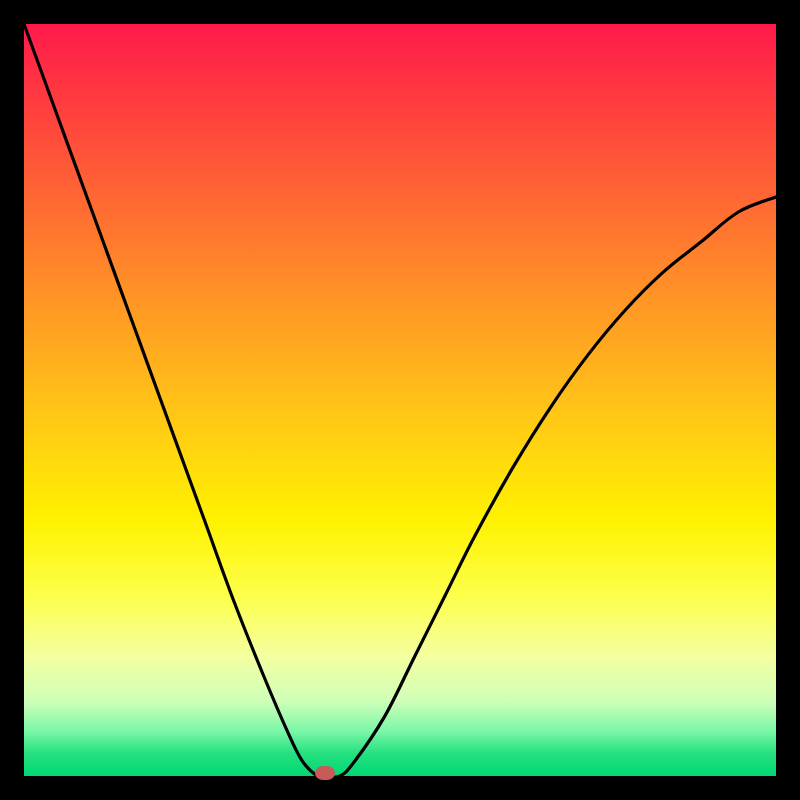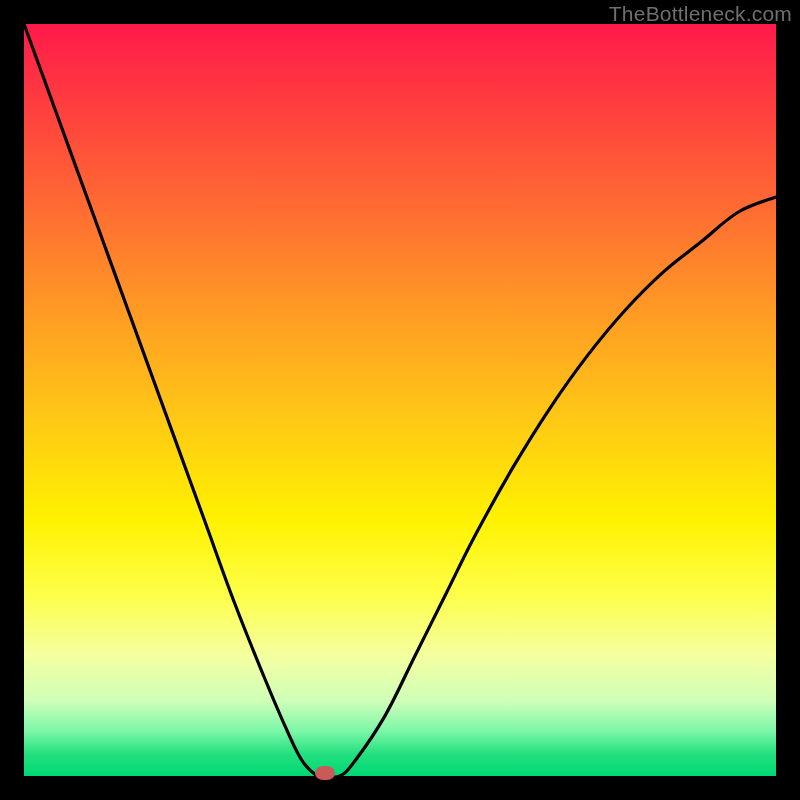--- a/index.html
+++ b/index.html
@@ -68,14 +68,13 @@
 </head>
 <body>
 
 <div class="outer">
   <div class="plot-area">
     <svg class="curve" viewBox="0 0 752 752" preserveAspectRatio="none">
       <path id="curve-path" fill="none" stroke="#000000" stroke-width="3.2" stroke-linecap="round" stroke-linejoin="round" d="M 0.00 0.00 C 5.41 14.89, 19.25 52.94, 30.08 82.72 C 40.91 112.50, 49.33 135.66, 60.16 165.44 C 70.99 195.22, 79.41 218.38, 90.24 248.16 C 101.07 277.94, 109.49 301.10, 120.32 330.88 C 131.15 360.66, 139.57 383.82, 150.40 413.60 C 161.23 443.38, 169.65 466.54, 180.48 496.32 C 191.31 526.10, 199.73 550.61, 210.56 579.04 C 221.39 607.47, 231.16 631.23, 240.64 654.24 C 250.12 677.25, 256.43 691.99, 263.20 706.88 C 269.97 721.77, 272.83 728.84, 278.24 736.96 C 283.65 745.08, 289.22 749.29, 293.28 752.00 C 297.34 754.71, 296.74 752.00, 300.80 752.00 C 304.86 752.00, 310.43 754.71, 315.84 752.00 C 321.25 749.29, 322.76 747.79, 330.88 736.96 C 339.00 726.13, 350.13 710.79, 360.96 691.84 C 371.79 672.89, 380.21 653.34, 391.04 631.68 C 401.87 610.02, 410.29 593.18, 421.12 571.52 C 431.95 549.86, 439.02 534.37, 451.20 511.36 C 463.38 488.35, 475.26 466.69, 488.80 443.68 C 502.34 420.67, 512.86 403.82, 526.40 383.52 C 539.94 363.22, 550.46 348.48, 564.00 330.88 C 577.54 313.28, 588.06 300.65, 601.60 285.76 C 615.14 270.87, 625.66 260.34, 639.20 248.16 C 652.74 235.98, 663.26 228.91, 676.80 218.08 C 690.34 207.25, 700.86 196.12, 714.40 188.00 C 727.94 179.88, 745.23 175.67, 752.00 172.96"></path>
     </svg>
     <div id="marker" class="marker" style="left: 300.8px; top: 749px; background: rgb(200, 90, 90);"></div>
   </div>
-  <div class="watermark">TheBottleneck.com</div>
 </div>
 
 </body></html>

